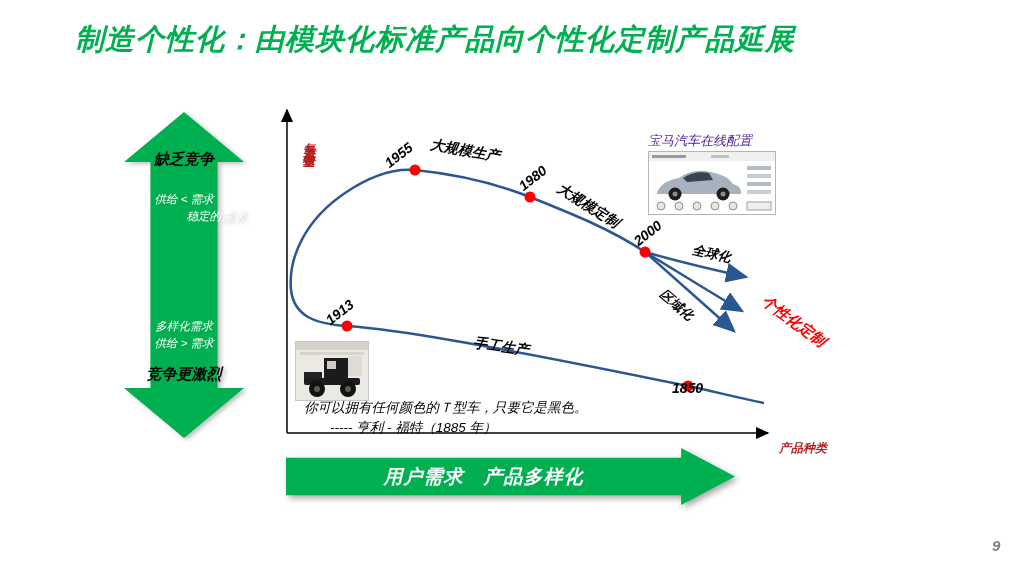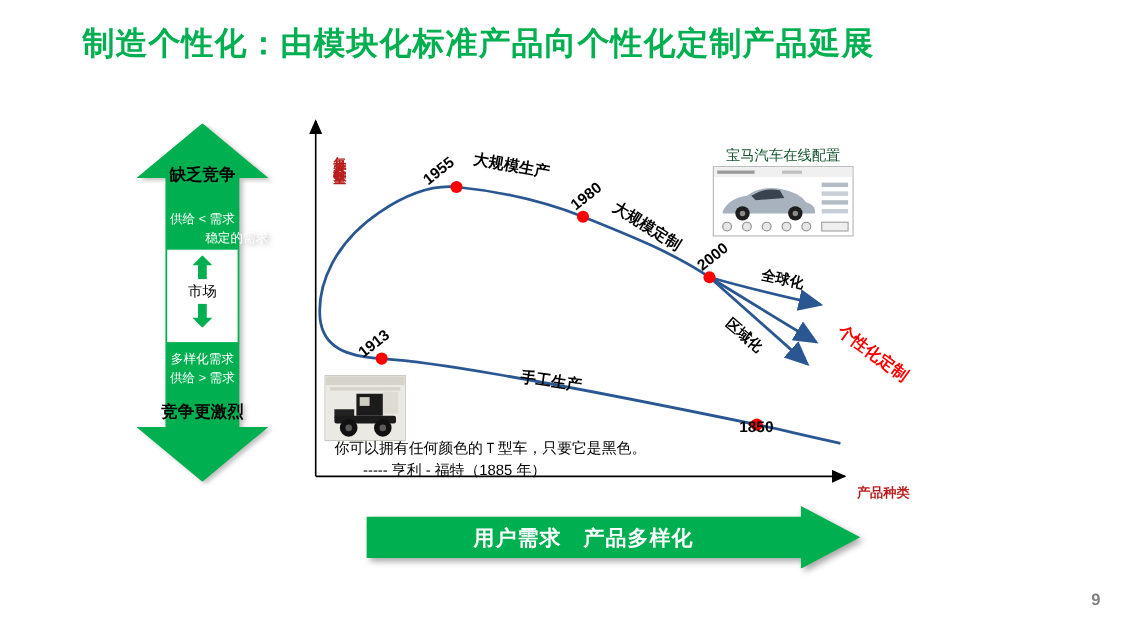--- a/index.html
+++ b/index.html
@@ -1,16 +1,16 @@
 <!DOCTYPE html>
 <html><head>
 <meta charset="utf-8">
 <style>
   html,body{margin:0;padding:0;background:#ffffff;font-family:"Liberation Sans","DejaVu Sans",sans-serif;}
-  #slide{position:relative;width:1024px;height:576px;background:#ffffff;overflow:hidden;}
+  #slide{position:relative;width:1024px;height:576px;background:#ffffff;overflow:hidden;font-style:italic;}
   .abs{position:absolute;}
   .nowrap{white-space:nowrap;}
   .title{font-size:29px;font-weight:bold;color:#00B050;letter-spacing:1px;}
   .dbl-arrow-shape{width:100%;height:100%;background:#00B050;
     clip-path:polygon(50% 0%,100% 15.3%,78% 15.3%,78% 84.7%,100% 84.7%,50% 100%,0% 84.7%,22% 84.7%,22% 15.3%,0% 15.3%);}
   .arrow-txt{position:absolute;left:0;width:100%;text-align:center;white-space:nowrap;}
   .arrow-txt.black{color:#000000;font-weight:bold;font-size:15px;}
   .arrow-txt.white{color:#fff;font-size:11.5px;}
   .mini-arrow-up{width:18px;height:22px;background:#00B050;margin:5px auto 2px auto;
     clip-path:polygon(50% 0%,100% 42%,72% 42%,72% 100%,28% 100%,28% 42%,0% 42%);}
@@ -33,25 +33,20 @@
 
 <div id="slide">
 
   <div class="abs title nowrap" style="left:75px;top:20px;">制造个性化：由模块化标准产品向个性化定制产品延展</div>
 
   <div class="abs" style="left:124px;top:112px;width:120px;height:326px;filter:drop-shadow(3px 2px 2px rgba(0,0,0,0.25));">
     <div class="dbl-arrow-shape"></div>
     <div class="arrow-txt black" style="top:38px;">缺乏竞争</div>
     <div class="arrow-txt white" style="top:80px;">供给 &lt; 需求</div>
     <div class="arrow-txt white" style="top:97px;text-align:right;">稳定的需求</div>
-    <div class="abs" style="left:28px;top:115px;width:64px;height:84px;background:#ffffff;">
-      <div class="mini-arrow-up"></div>
-      <div style="text-align:center;font-size:13px;color:#000;">市场</div>
-      <div class="mini-arrow-down"></div>
-    </div>
     <div class="arrow-txt white" style="top:207px;">多样化需求</div>
     <div class="arrow-txt white" style="top:224px;">供给 &gt; 需求</div>
     <div class="arrow-txt black" style="top:253px;">竞争更激烈</div>
   </div>
 
   <svg class="abs" style="left:0;top:0;" width="1024" height="576" viewBox="0 0 1024 576">
     <defs>
       <marker id="ah-black" markerWidth="10" markerHeight="9" refX="8" refY="4" orient="auto">
         <path d="M0 0 L9 4 L0 8 Z" fill="#000"></path>
       </marker>
@@ -93,21 +88,21 @@
   <div class="yr" style="left:672px;top:380px;">1850</div>
 
   <div class="stage" style="left:430px;top:142px;transform:rotate(10deg);">大规模生产</div>
   <div class="stage" style="left:553px;top:197px;transform:rotate(32deg);">大规模定制</div>
   <div class="stage" style="left:473px;top:338px;transform:rotate(8deg);">手工生产</div>
 
   <div class="branch" style="left:692px;top:245px;transform:rotate(12deg);">全球化</div>
   <div class="branch" style="left:657px;top:296px;transform:rotate(40deg);">区域化</div>
   <div class="branch" style="left:756px;top:312px;transform:rotate(36deg);color:#FF0000;font-size:15px;">个性化定制</div>
 
-  <div class="abs" style="left:648px;top:132px;width:128px;text-align:center;font-size:13px;color:#14532d;white-space:nowrap;">宝马汽车在线配置</div>
+  <div class="abs" style="left:648px;top:132px;width:128px;text-align:left;font-size:13px;color:#4c1d95;white-space:nowrap;">宝马汽车在线配置</div>
   <div class="abs thumb-card" style="left:648px;top:151px;width:128px;height:64px;">
     <svg width="126" height="62" viewBox="0 0 126 62">
       <rect x="0" y="0" width="126" height="9" fill="#f0f0f0"></rect>
       <rect x="3" y="3" width="34" height="3" fill="#9a9a9a"></rect>
       <rect x="62" y="3" width="18" height="3" fill="#c0c0c0"></rect>
       <path d="M8 40 Q14 28 30 26 Q44 16 62 20 Q78 23 84 32 Q92 34 92 40 L92 42 L8 42 Z" fill="#a8b2bf"></path>
       <path d="M34 26 Q46 18 60 21 L64 28 L38 30 Z" fill="#39434f"></path>
       <circle cx="26" cy="42" r="6.5" fill="#1d1d1d"></circle>
       <circle cx="26" cy="42" r="2.5" fill="#8a8a8a"></circle>
       <circle cx="74" cy="42" r="6.5" fill="#1d1d1d"></circle>
@@ -138,20 +133,20 @@
       <circle cx="21" cy="47" r="8" fill="#111111"></circle>
       <circle cx="21" cy="47" r="3" fill="#5a5a5a"></circle>
       <circle cx="52" cy="47" r="8" fill="#111111"></circle>
       <circle cx="52" cy="47" r="3" fill="#5a5a5a"></circle>
     </svg>
   </div>
 
   <div class="abs quote" style="left:304px;top:399px;">你可以拥有任何颜色的Ｔ型车，只要它是黑色。</div>
   <div class="abs quote" style="left:330px;top:419px;width:280px;">----- 亨利 - 福特（1885 年）</div>
 
-  <div class="abs" style="left:286px;top:460px;width:449px;height:57px;filter:drop-shadow(3px 3px 3px rgba(0,0,0,0.35));margin-left:47px;">
+  <div class="abs" style="left:286px;top:448px;width:449px;height:57px;filter:drop-shadow(3px 3px 3px rgba(0,0,0,0.35));">
     <div class="big-arrow-shape"></div>
     <div class="big-arrow-label">用户需求　产品多样化</div>
   </div>
 
   <div class="abs page-num" style="left:992px;top:537px;">9</div>
 
 </div>
 
 </body></html>

